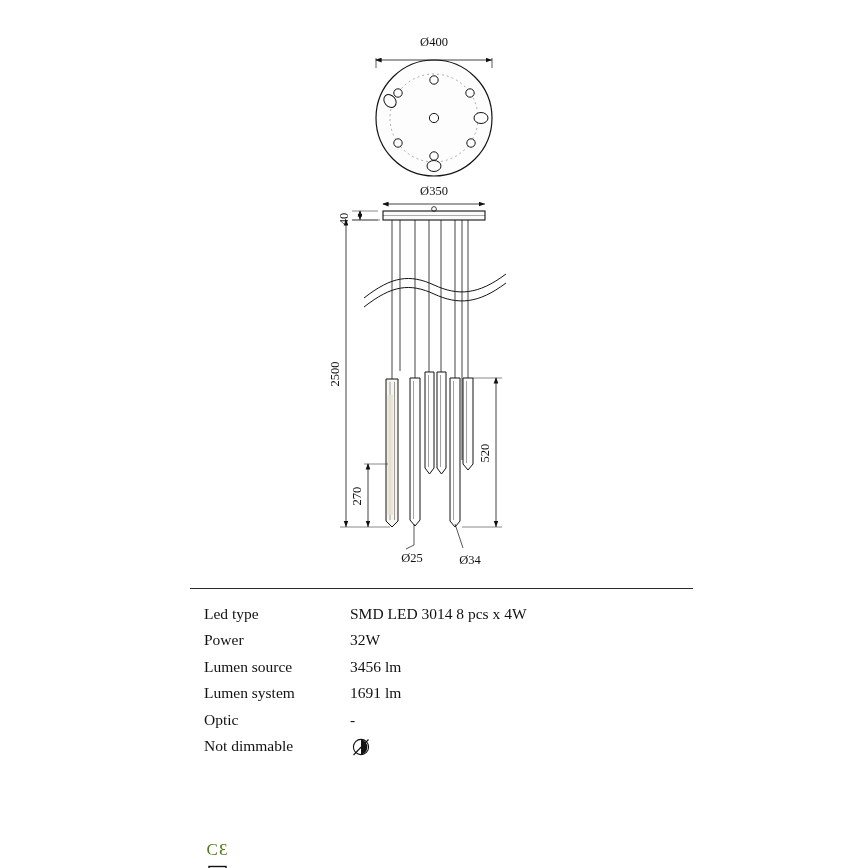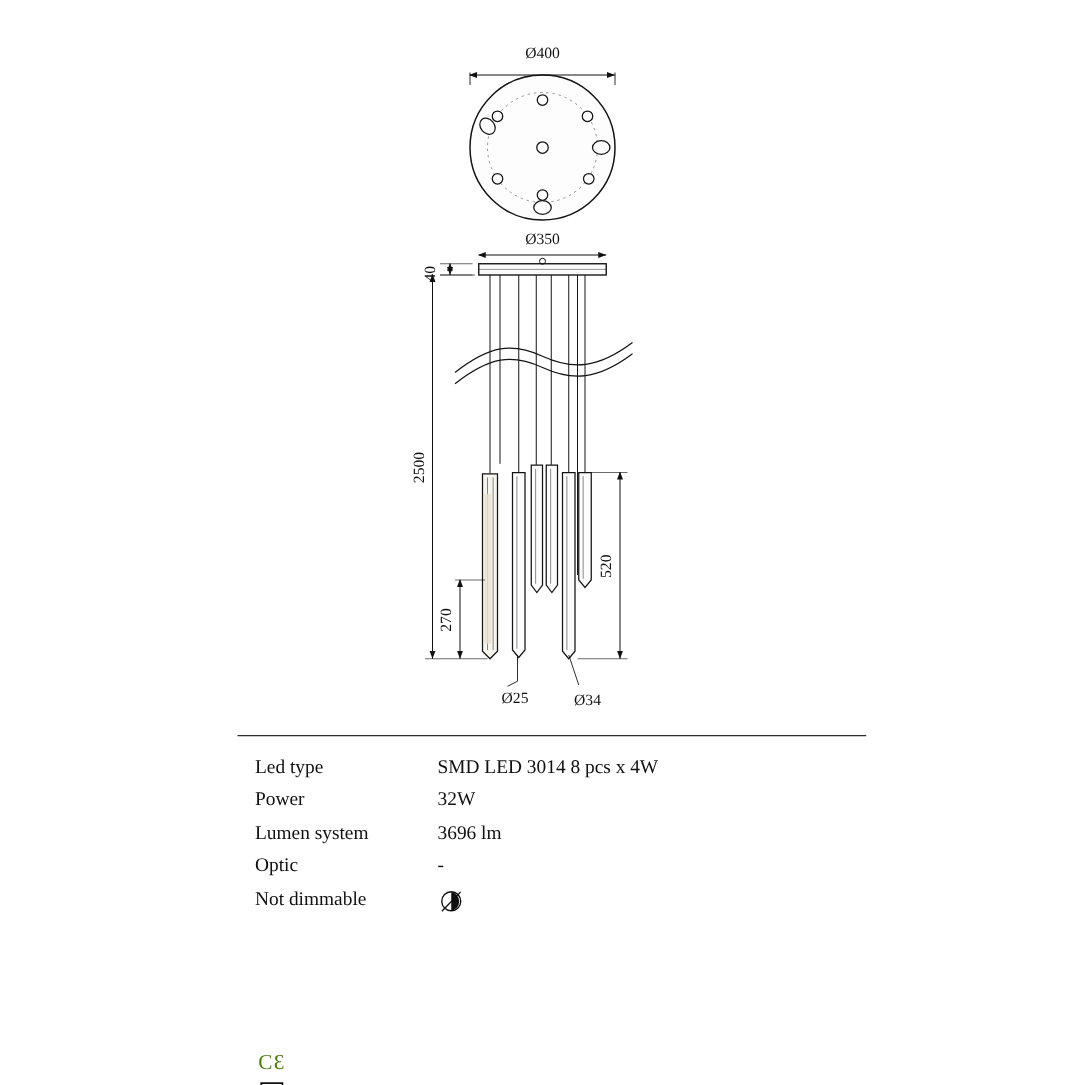--- a/index.html
+++ b/index.html
@@ -236,22 +236,26 @@
       <tbody>
         <tr>
           <td class="label">Led type</td>
           <td class="value">SMD LED 3014 8 pcs x 4W</td>
         </tr>
         <tr>
           <td class="label">Power</td>
           <td class="value">32W</td>
         </tr>
         <tr>
+          <td class="label">Lumen source</td>
+          <td class="value">3456 lm</td>
+        </tr>
+        <tr>
           <td class="label">Lumen system</td>
-          <td class="value">3696 lm</td>
+          <td class="value">1691 lm</td>
         </tr>
         <tr>
           <td class="label">Optic</td>
           <td class="value">-</td>
         </tr>
         <tr class="no-dim-row">
           <td class="label">Not dimmable</td>
           <td class="value">
             <span>
               <svg width="22" height="20" viewBox="0 0 22 20">

